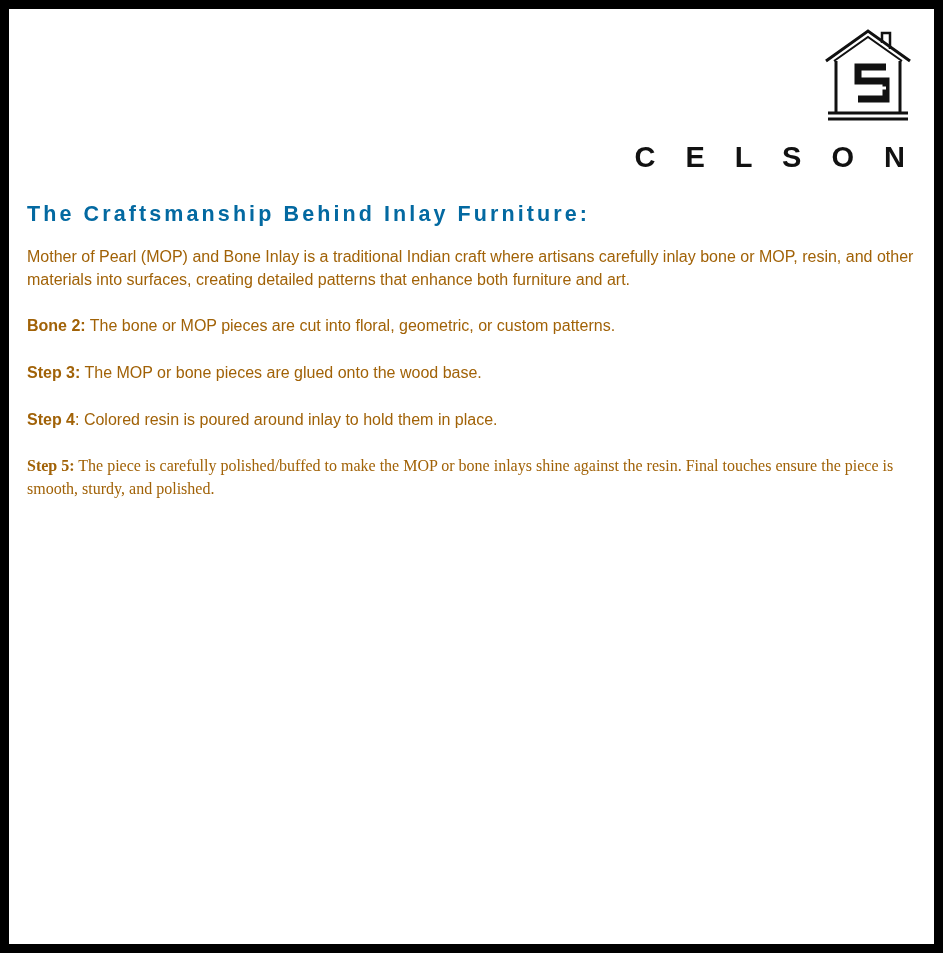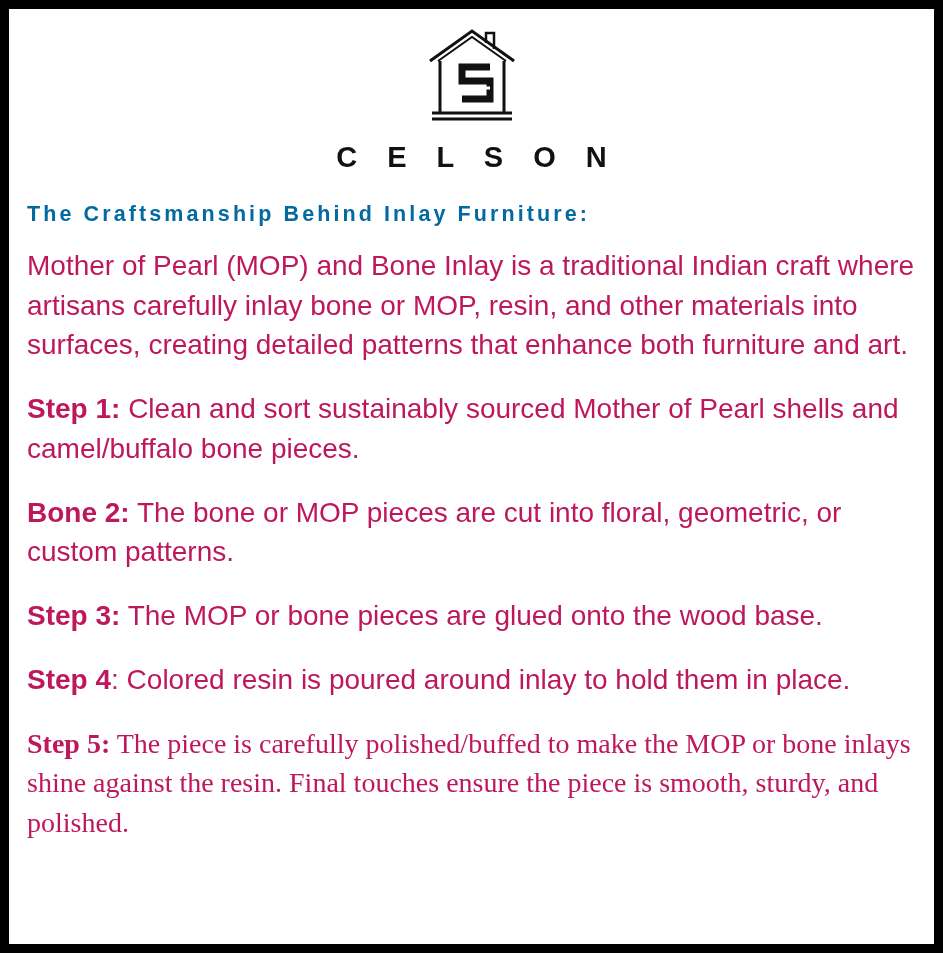--- a/index.html
+++ b/index.html
@@ -26,21 +26,21 @@
     height: 100%;
     padding: 12px 18px 10px 18px;
     display: flex;
     flex-direction: column;
   }
 
   
   .logo-block {
     display: flex;
     flex-direction: column;
-    align-items: center;
+    align-items: flex-end;
     margin-top: 4px;
   }
   .logo-mark {
     width: 96px;
     height: 100px;
     display: block;
   }
   .brand-name {
     margin-top: 16px;
     font-size: 29px;
@@ -57,23 +57,23 @@
     font-size: 21.5px;
     font-weight: 700;
     letter-spacing: 3.1px;
     color: #0369a1;
     line-height: 1.2;
   }
 
   
   .body-copy {
     margin-top: 18px;
-    font-size: 28px;
+    font-size: 16px;
     line-height: 1.42;
-    color: #be185d;
+    color: #a16207;
   }
   .para {
     margin: 0 0 24px 0;
   }
   .para:last-child {
     margin-bottom: 0;
     font-family: Liberation Serif, serif;
   }
   .step-label {
     font-weight: 700;
@@ -107,23 +107,20 @@
       </span>
       <div class="brand-name">C E L S O N</div>
     </div>
 
     <div class="doc-heading">The Craftsmanship Behind Inlay Furniture:</div>
 
     <div class="body-copy">
 
       <p class="para">Mother of Pearl (MOP) and Bone Inlay is a traditional Indian craft where artisans carefully inlay bone or MOP, resin, and other materials into surfaces, creating detailed patterns that enhance both furniture and art.</p>
 
-      <p class="para">
-        <span class="step-label">Step 1:</span><span> Clean and sort sustainably sourced Mother of Pearl shells and camel/buffalo bone pieces.</span>
-      </p>
 
 
       <p class="para">
         <span class="step-label">Bone 2:</span><span> The bone or MOP pieces are cut into floral, geometric, or custom patterns.</span>
       </p>
 
       <p class="para">
         <span class="step-label">Step 3:</span><span> The MOP or bone pieces are glued onto the wood base.</span>
       </p>
 

